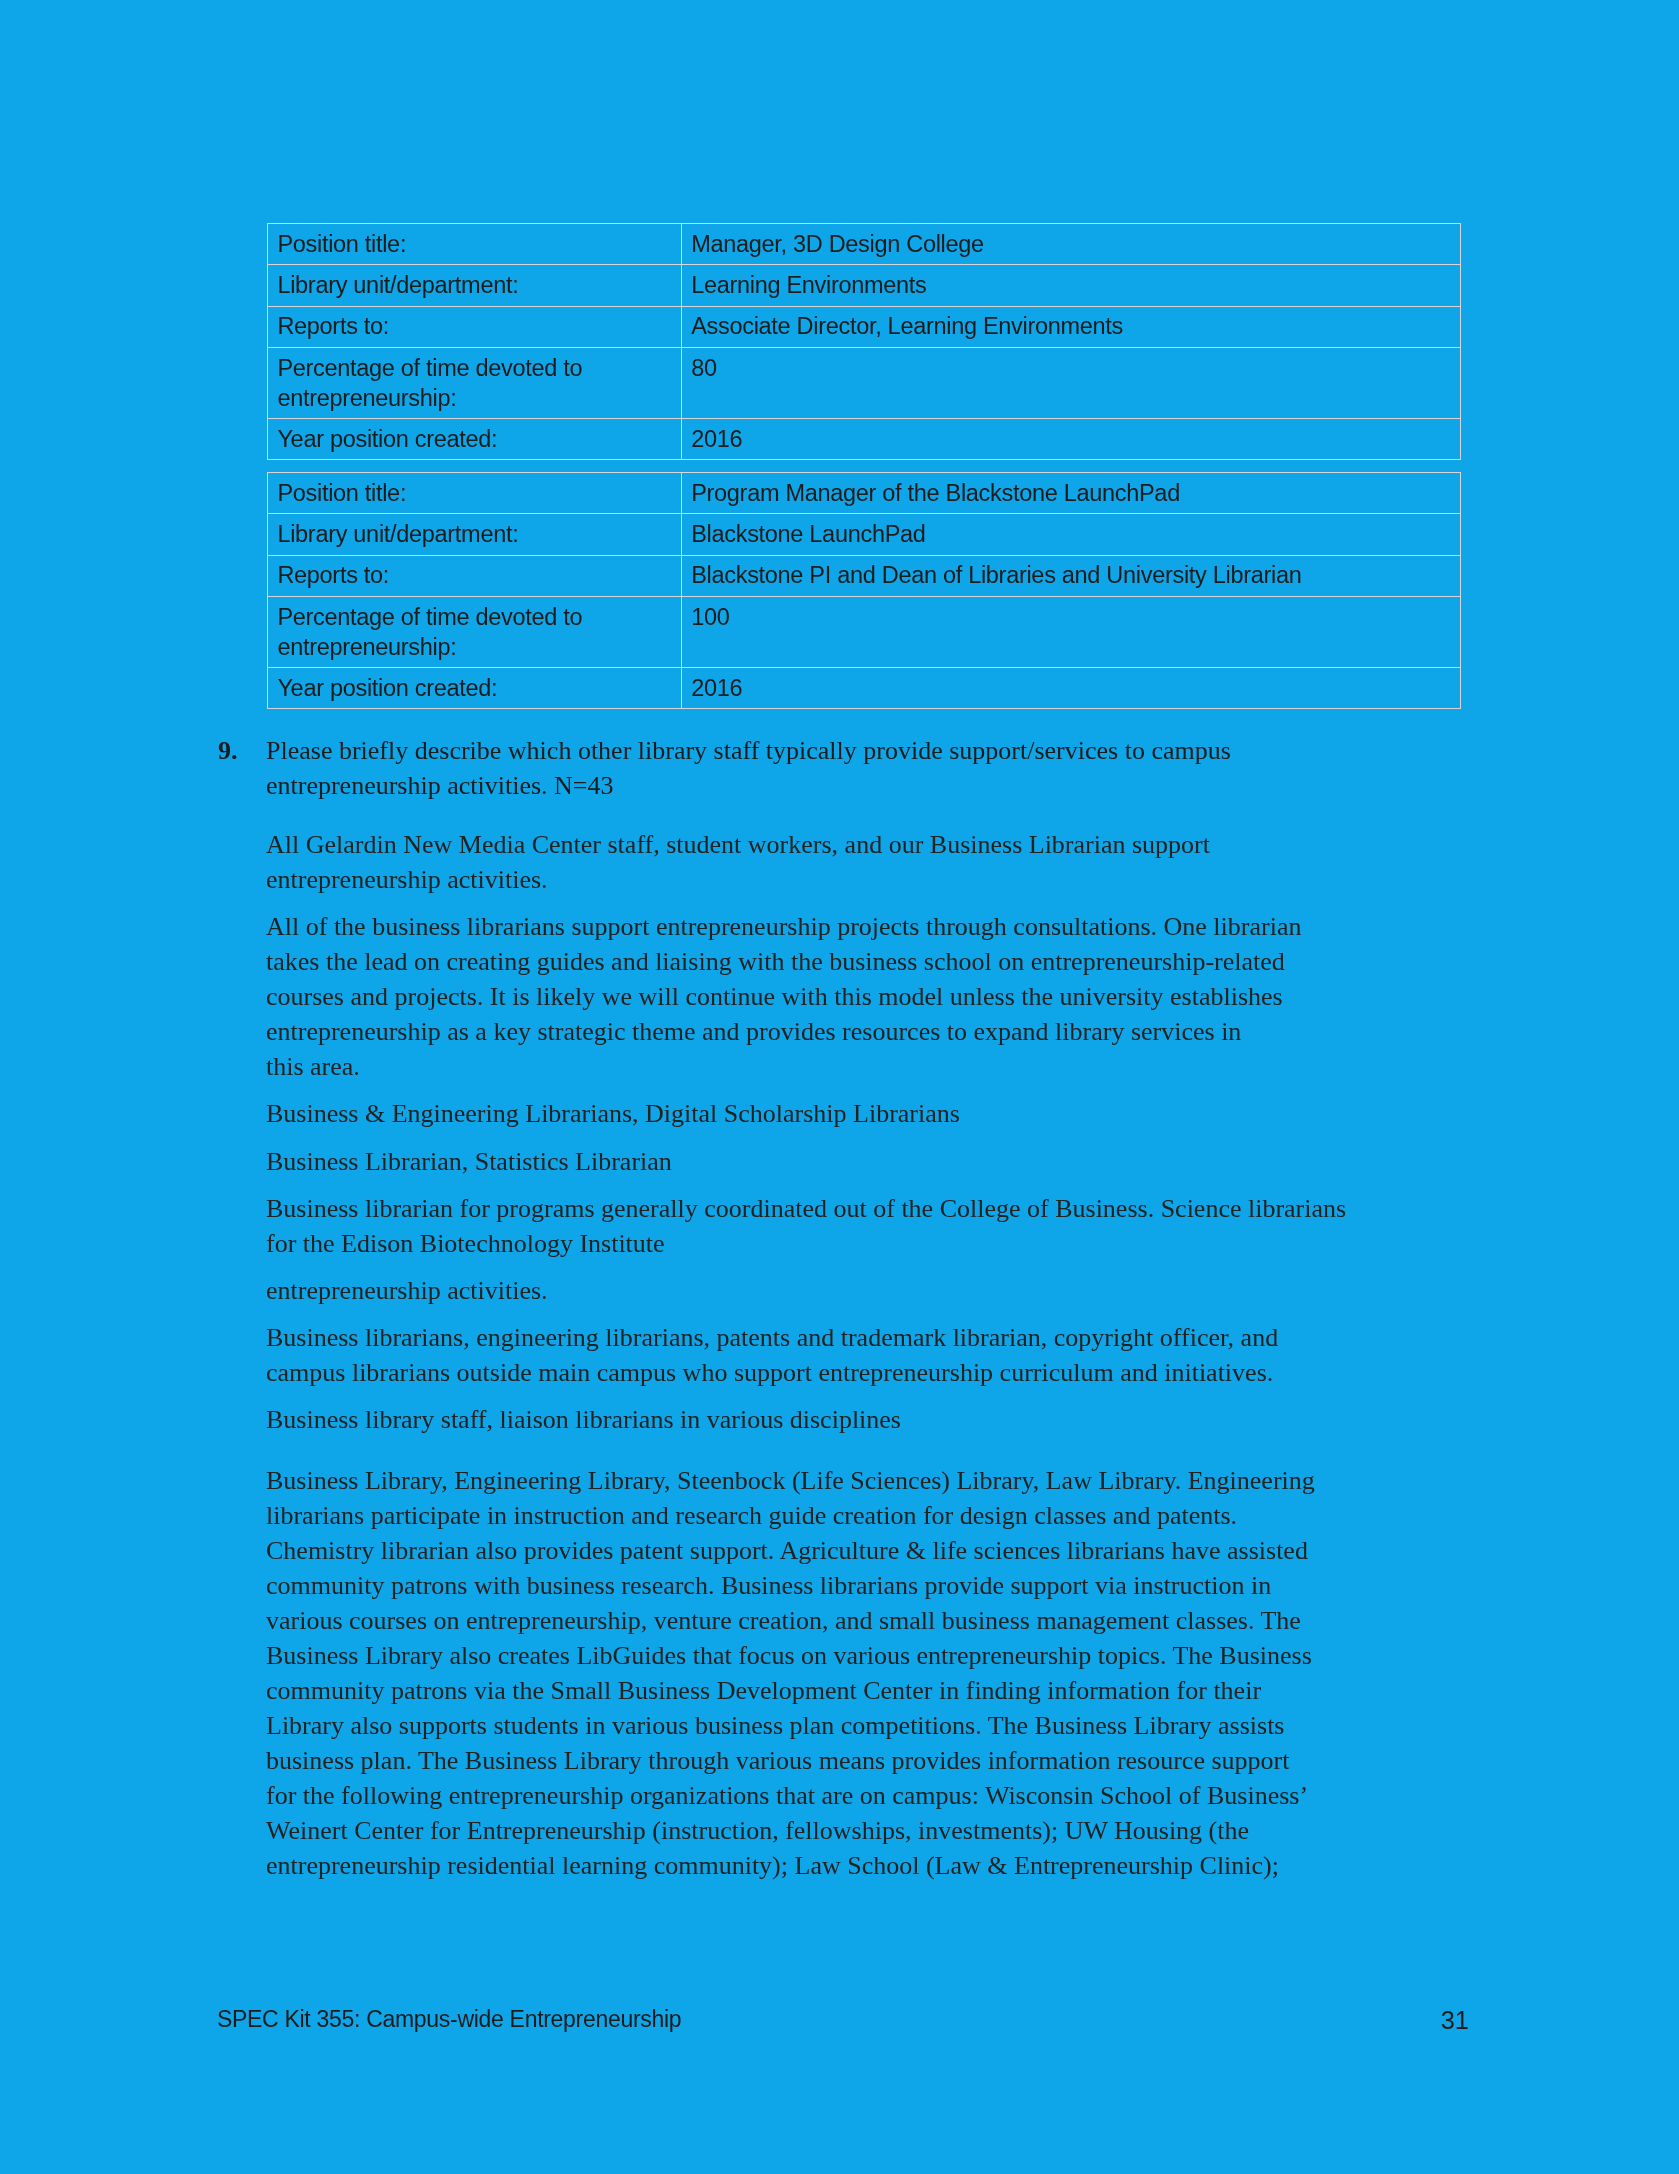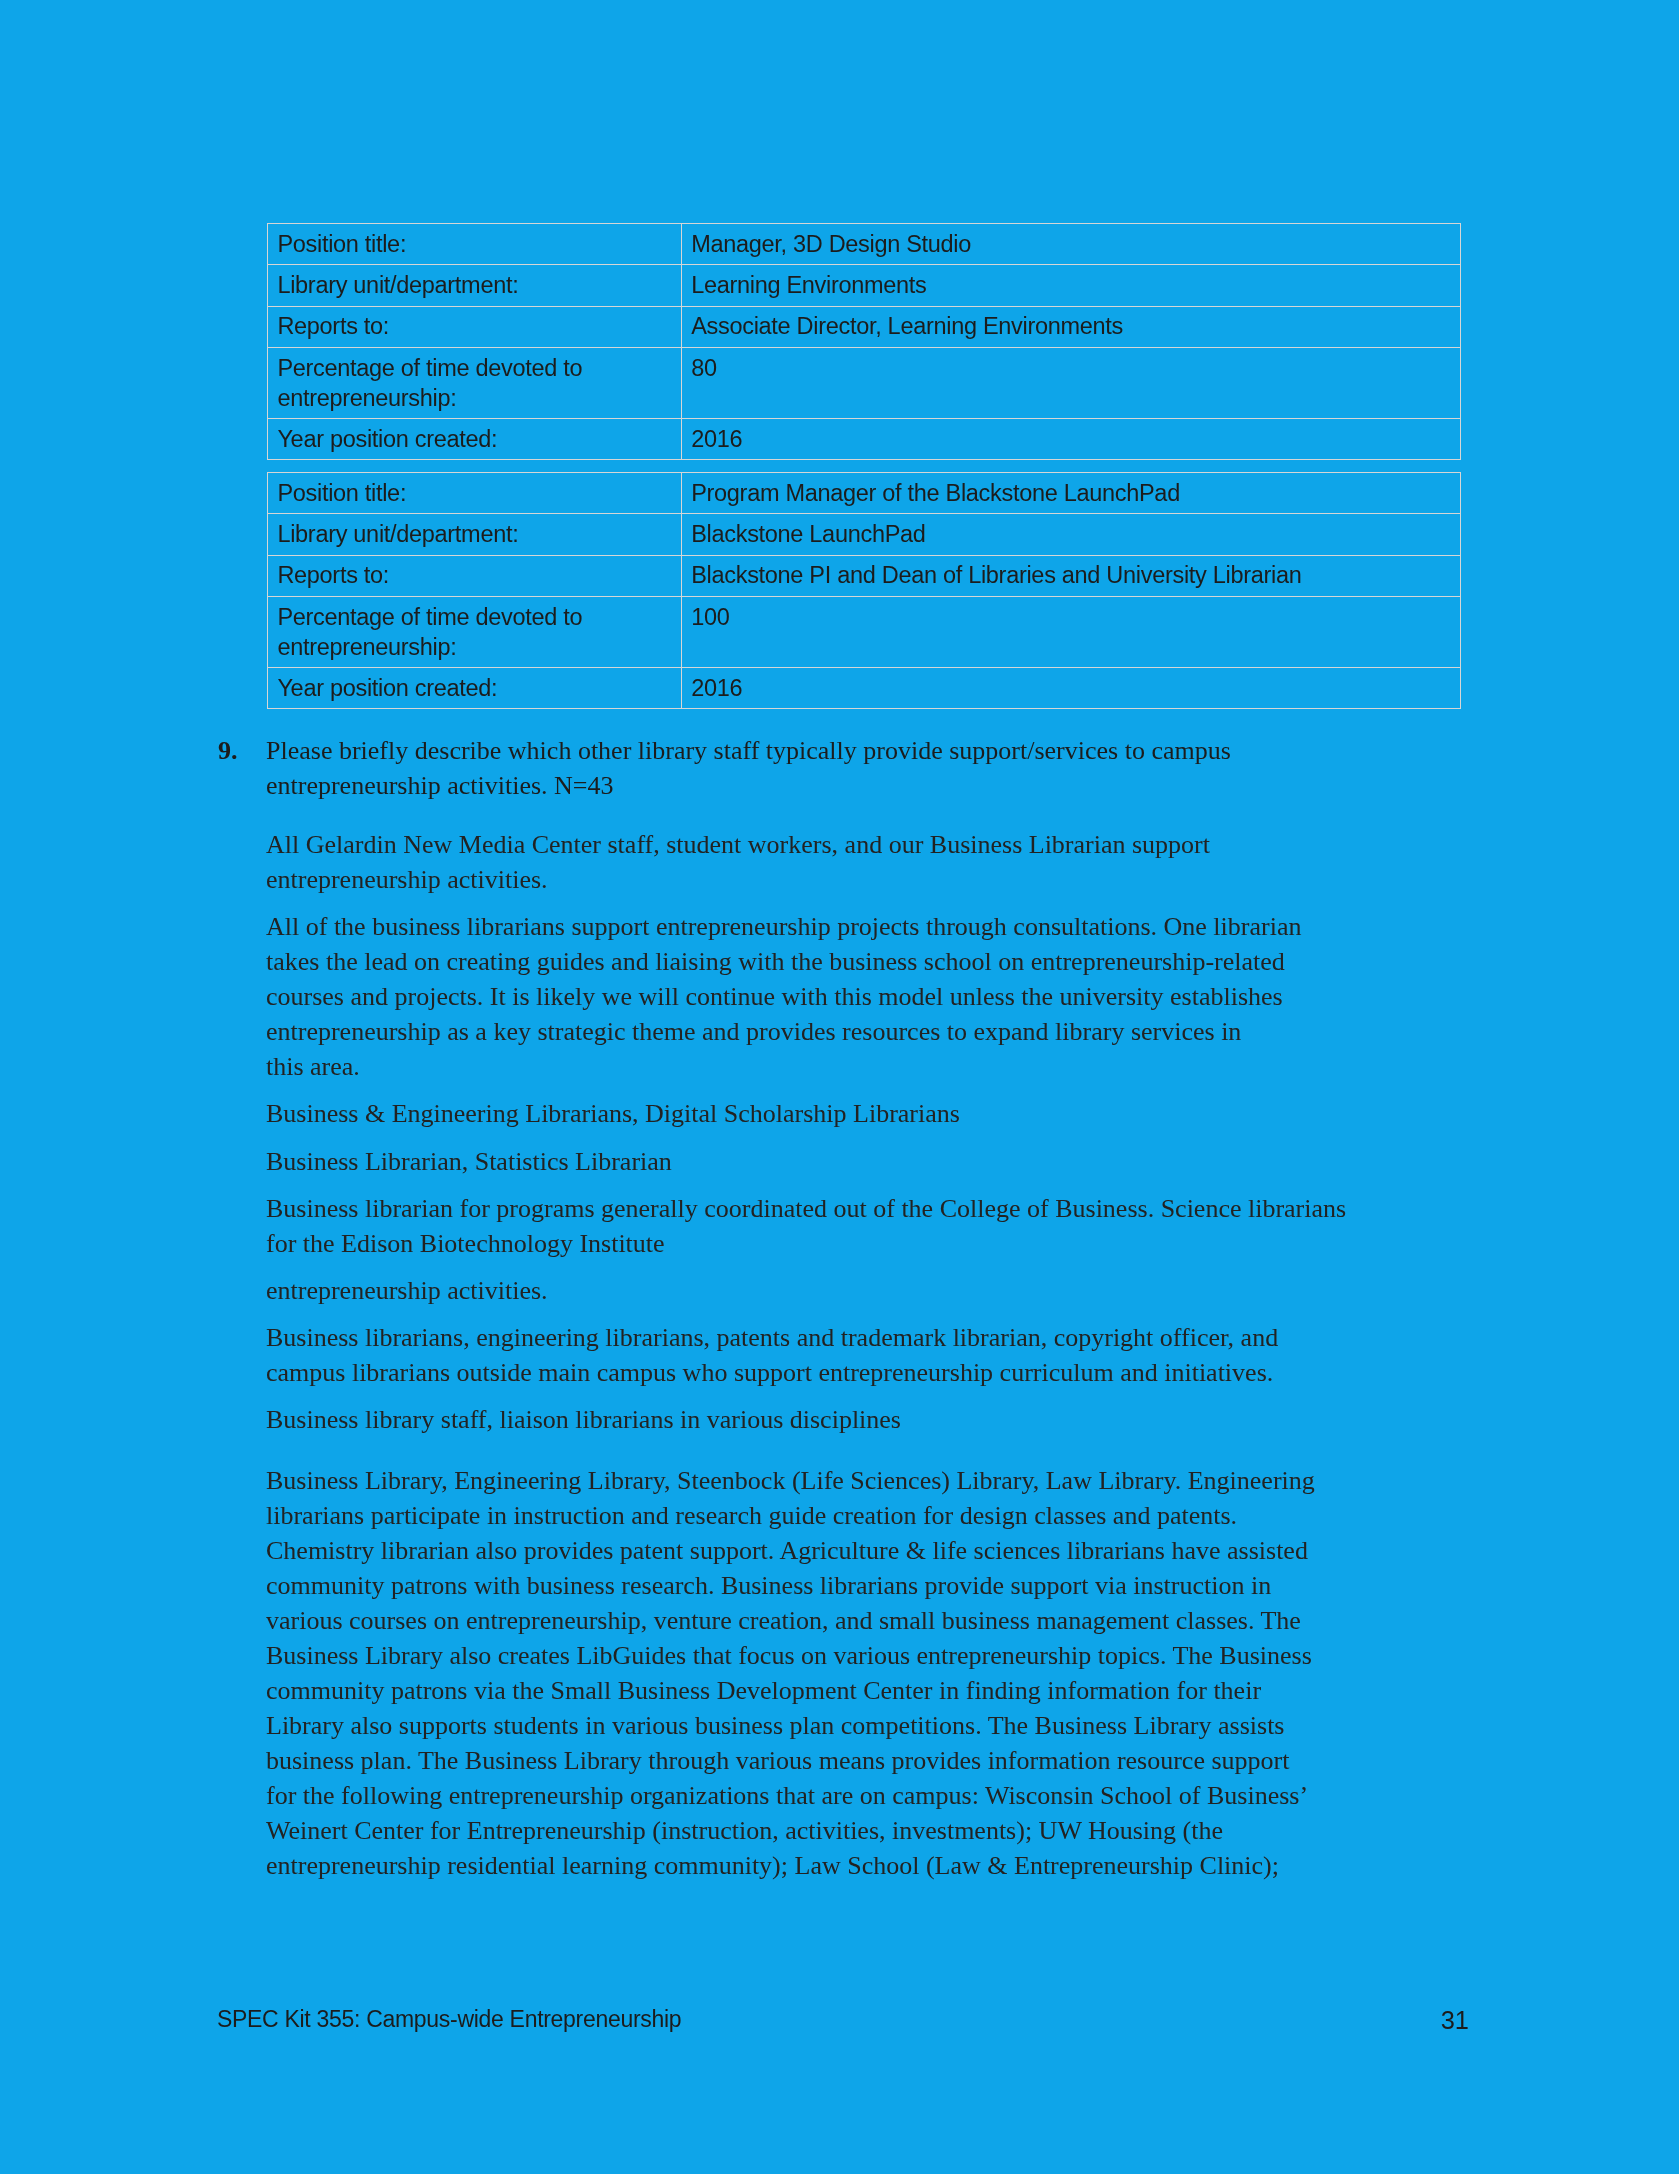--- a/index.html
+++ b/index.html
@@ -66,21 +66,21 @@
   </style>
 </head>
 <body>
 
 <div class="page">
 
   <table class="pos-table" id="table-1">
     <tbody>
         <tr class="row">
       <td class="lbl">Position title:</td>
-      <td>Manager, 3D Design Studio</td>
+      <td>Manager, 3D Design College</td>
     </tr>
     <tr class="row">
       <td class="lbl">Library unit/department:</td>
       <td>Learning Environments</td>
     </tr>
     <tr class="row">
       <td class="lbl">Reports to:</td>
       <td>Associate Director, Learning Environments</td>
     </tr>
     <tr>
@@ -167,21 +167,21 @@
         <span class="line">Business Library, Engineering Library, Steenbock (Life Sciences) Library, Law Library. Engineering</span>
         <span class="line">librarians participate in instruction and research guide creation for design classes and patents.</span>
         <span class="line">Chemistry librarian also provides patent support. Agriculture &amp; life sciences librarians have assisted</span>
         <span class="line">community patrons with business research. Business librarians provide support via instruction in</span>
         <span class="line">various courses on entrepreneurship, venture creation, and small business management classes. The</span>
         <span class="line">Business Library also creates LibGuides that focus on various entrepreneurship topics. The Business</span>
         <span class="line">community patrons via the Small Business Development Center in finding information for their</span>
         <span class="line">Library also supports students in various business plan competitions. The Business Library assists</span>
         <span class="line">business plan. The Business Library through various means provides information resource support</span>
         <span class="line">for the following entrepreneurship organizations that are on campus: Wisconsin School of Business’</span>
-        <span class="line">Weinert Center for Entrepreneurship (instruction, activities, investments); UW Housing (the</span>
+        <span class="line">Weinert Center for Entrepreneurship (instruction, fellowships, investments); UW Housing (the</span>
         <span class="line">entrepreneurship residential learning community); Law School (Law &amp; Entrepreneurship Clinic);</span>
       </div>
     </div>
 
   <div class="footer-left">SPEC Kit 355: Campus-wide Entrepreneurship</div>
   <div class="footer-right">31</div>
 </div>
 
 
 </body></html>

